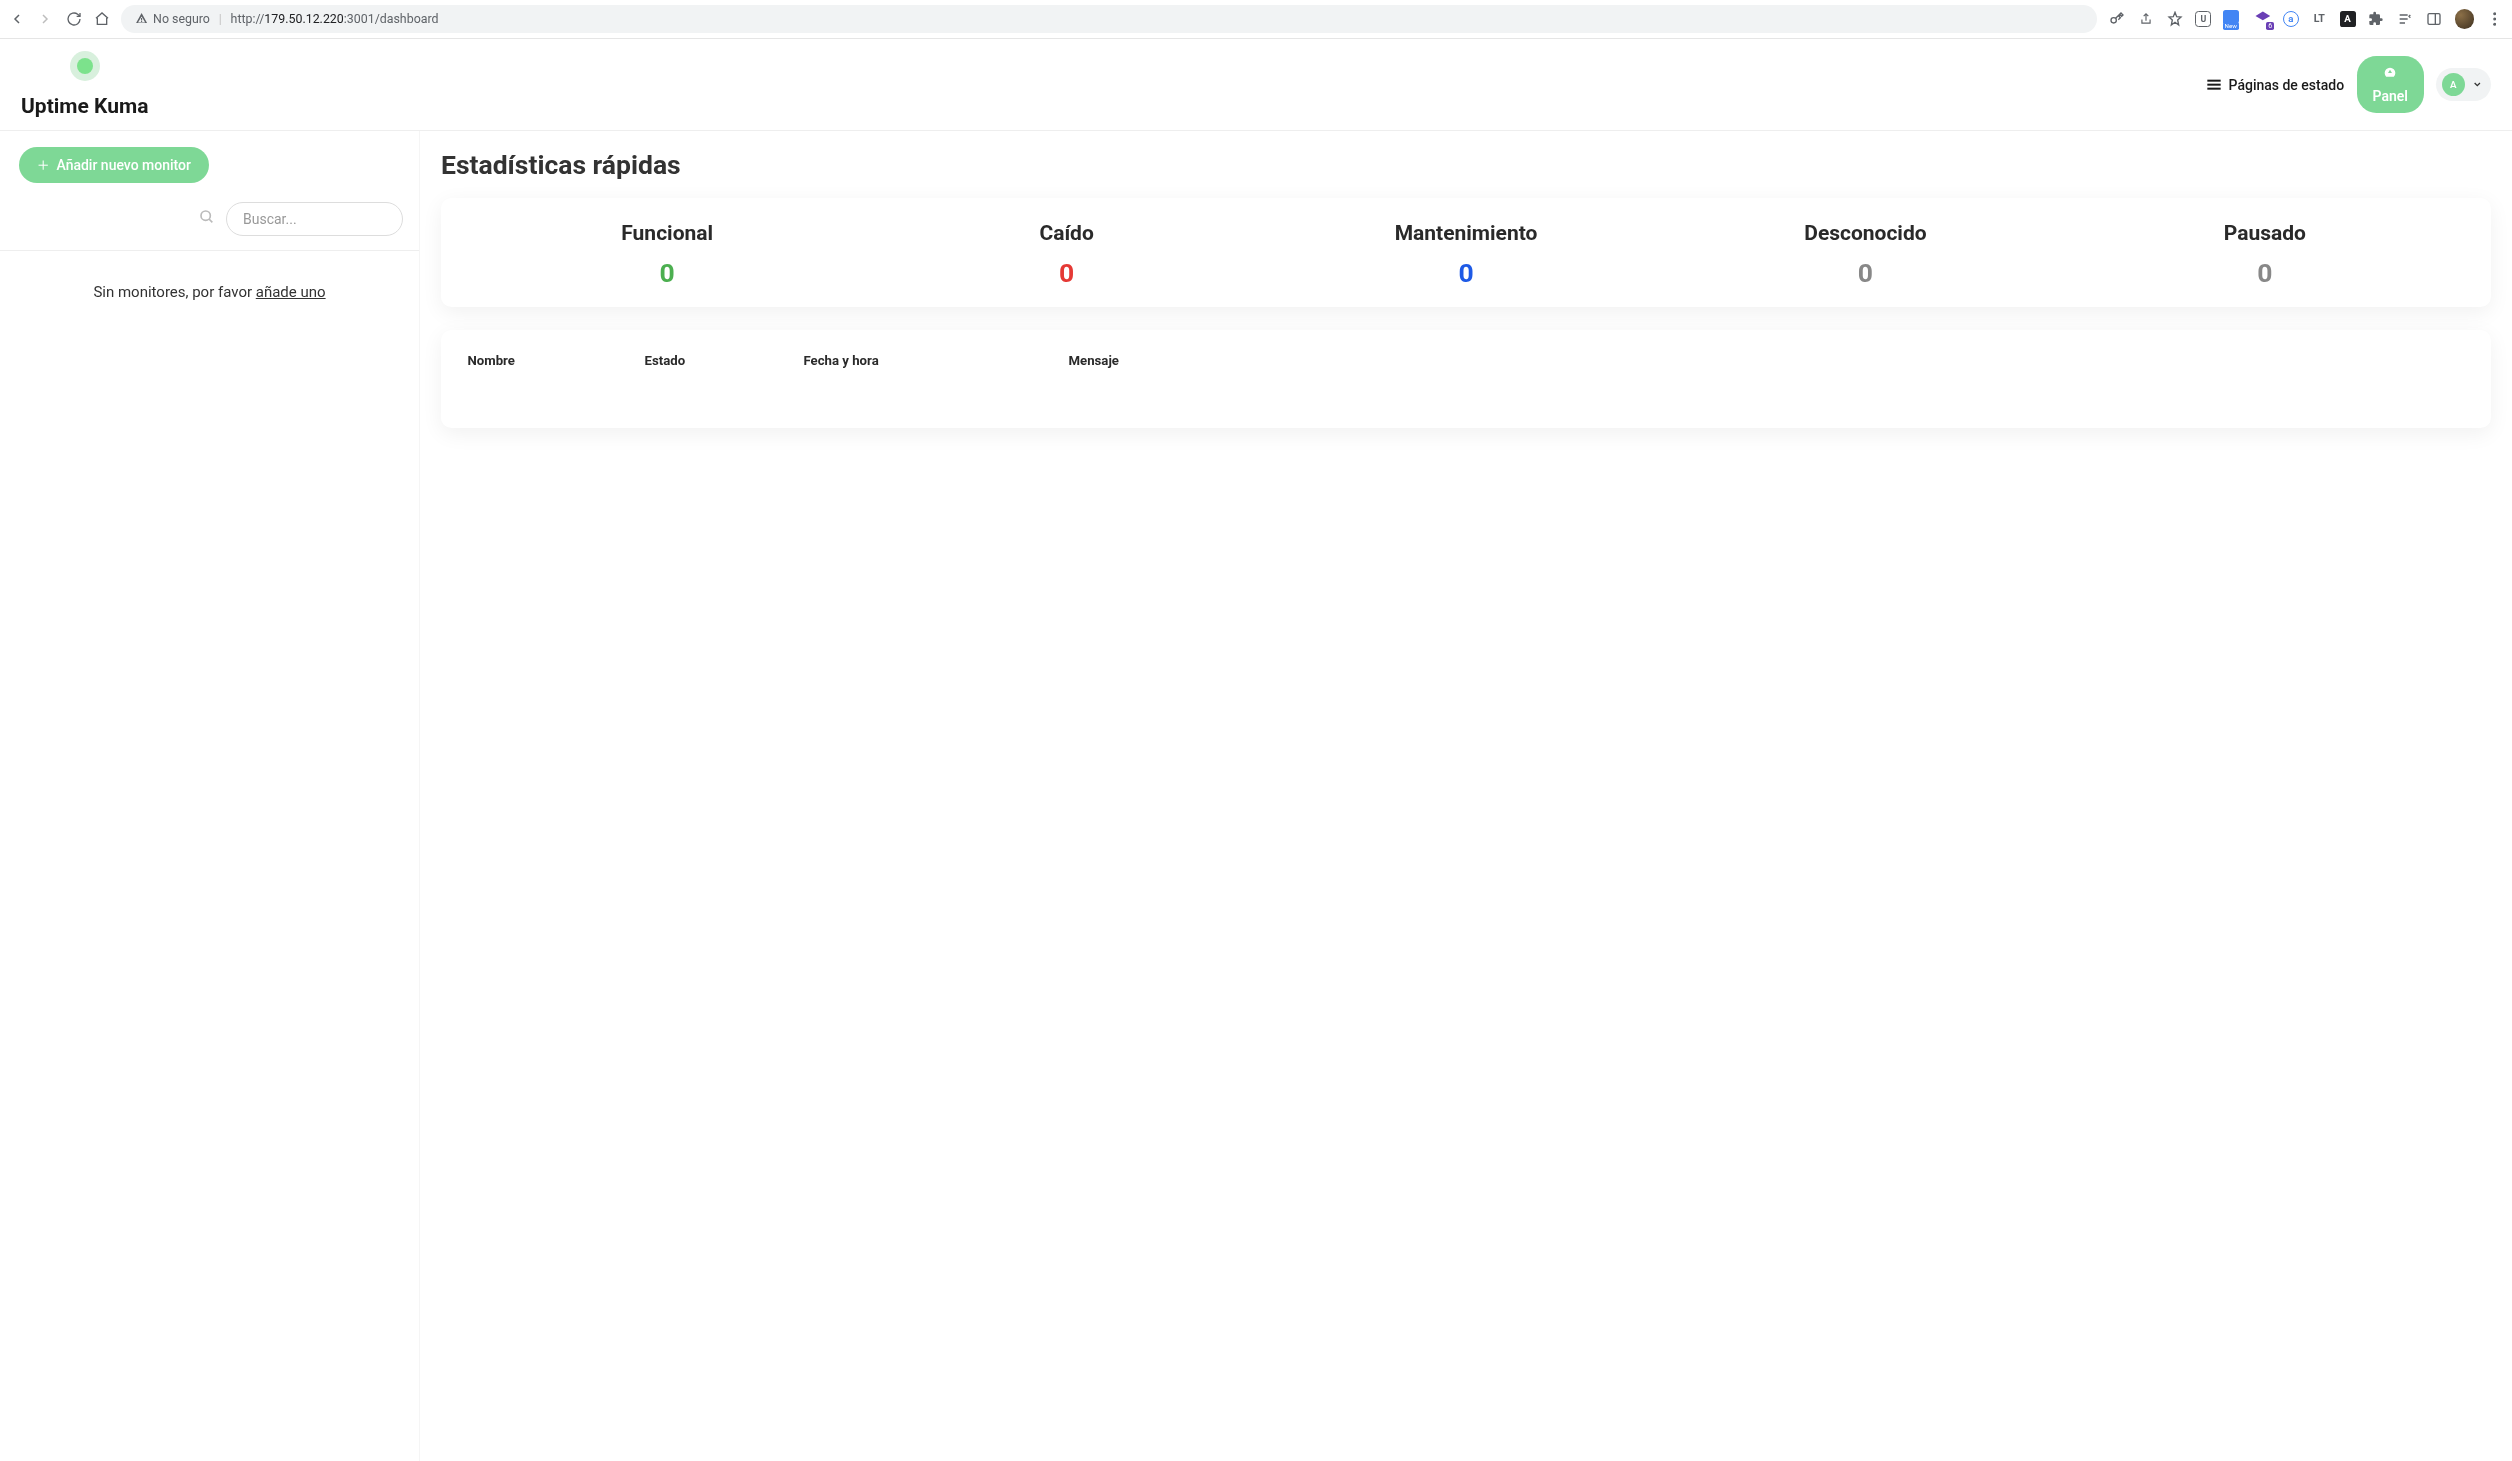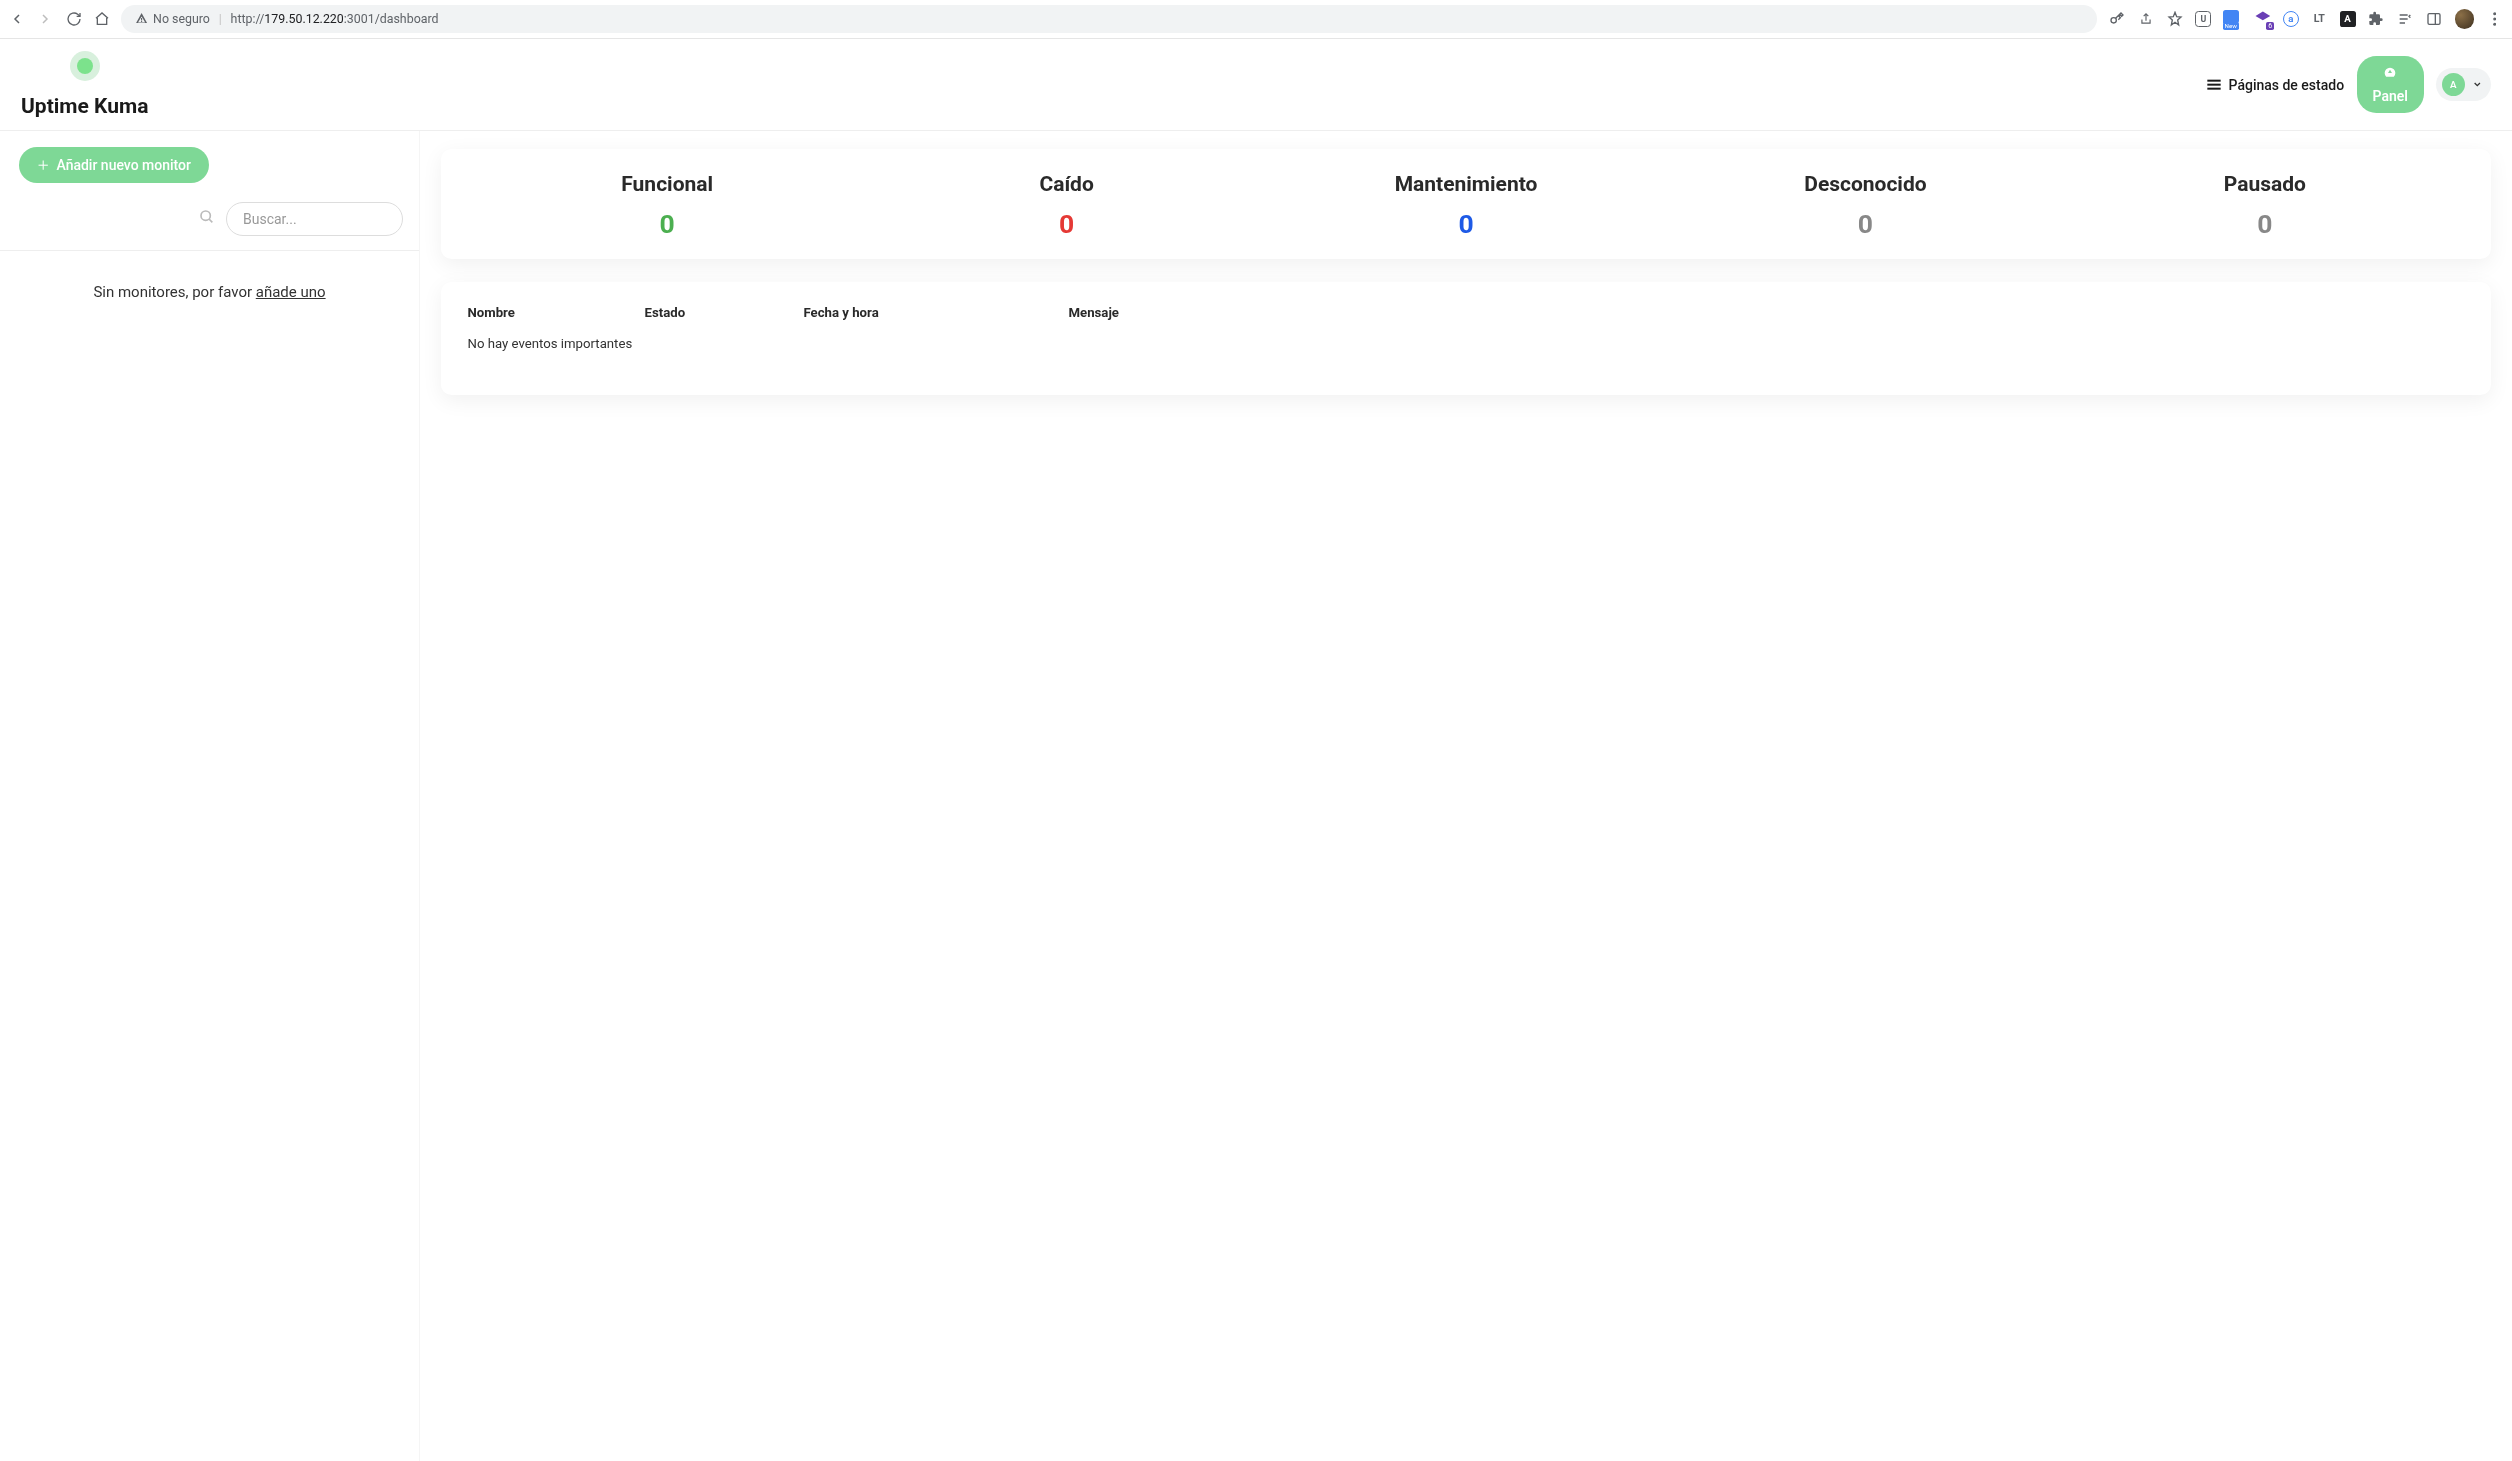--- a/index.html
+++ b/index.html
@@ -418,20 +418,21 @@
           </svg>
       </span>
       <input class="search-input" type="text" placeholder="Buscar..." style="">
     </div>
     <div class="no-monitors">
       <span>Sin monitores, por favor </span><a href="#">añade uno</a>
     </div>
   </div>
 
   <div class="content">
+    <h1 class="page-title">Estadísticas rápidas</h1>
 
     <div class="stats-card">
       <div class="stat">
         <div class="stat-label">Funcional</div>
         <div class="stat-value green">0</div>
       </div>
       <div class="stat">
         <div class="stat-label">Caído</div>
         <div class="stat-value red">0</div>
       </div>
@@ -449,17 +450,16 @@
       </div>
     </div>
 
     <div class="events-card">
       <div class="events-header">
         <div class="col-nombre">Nombre</div>
         <div class="col-estado">Estado</div>
         <div class="col-fecha">Fecha y hora</div>
         <div class="col-mensaje">Mensaje</div>
       </div>
-      <div class="no-events">No hay eventos importantes</div>
     </div>
   </div>
 </div>
 
 
 </body></html>

